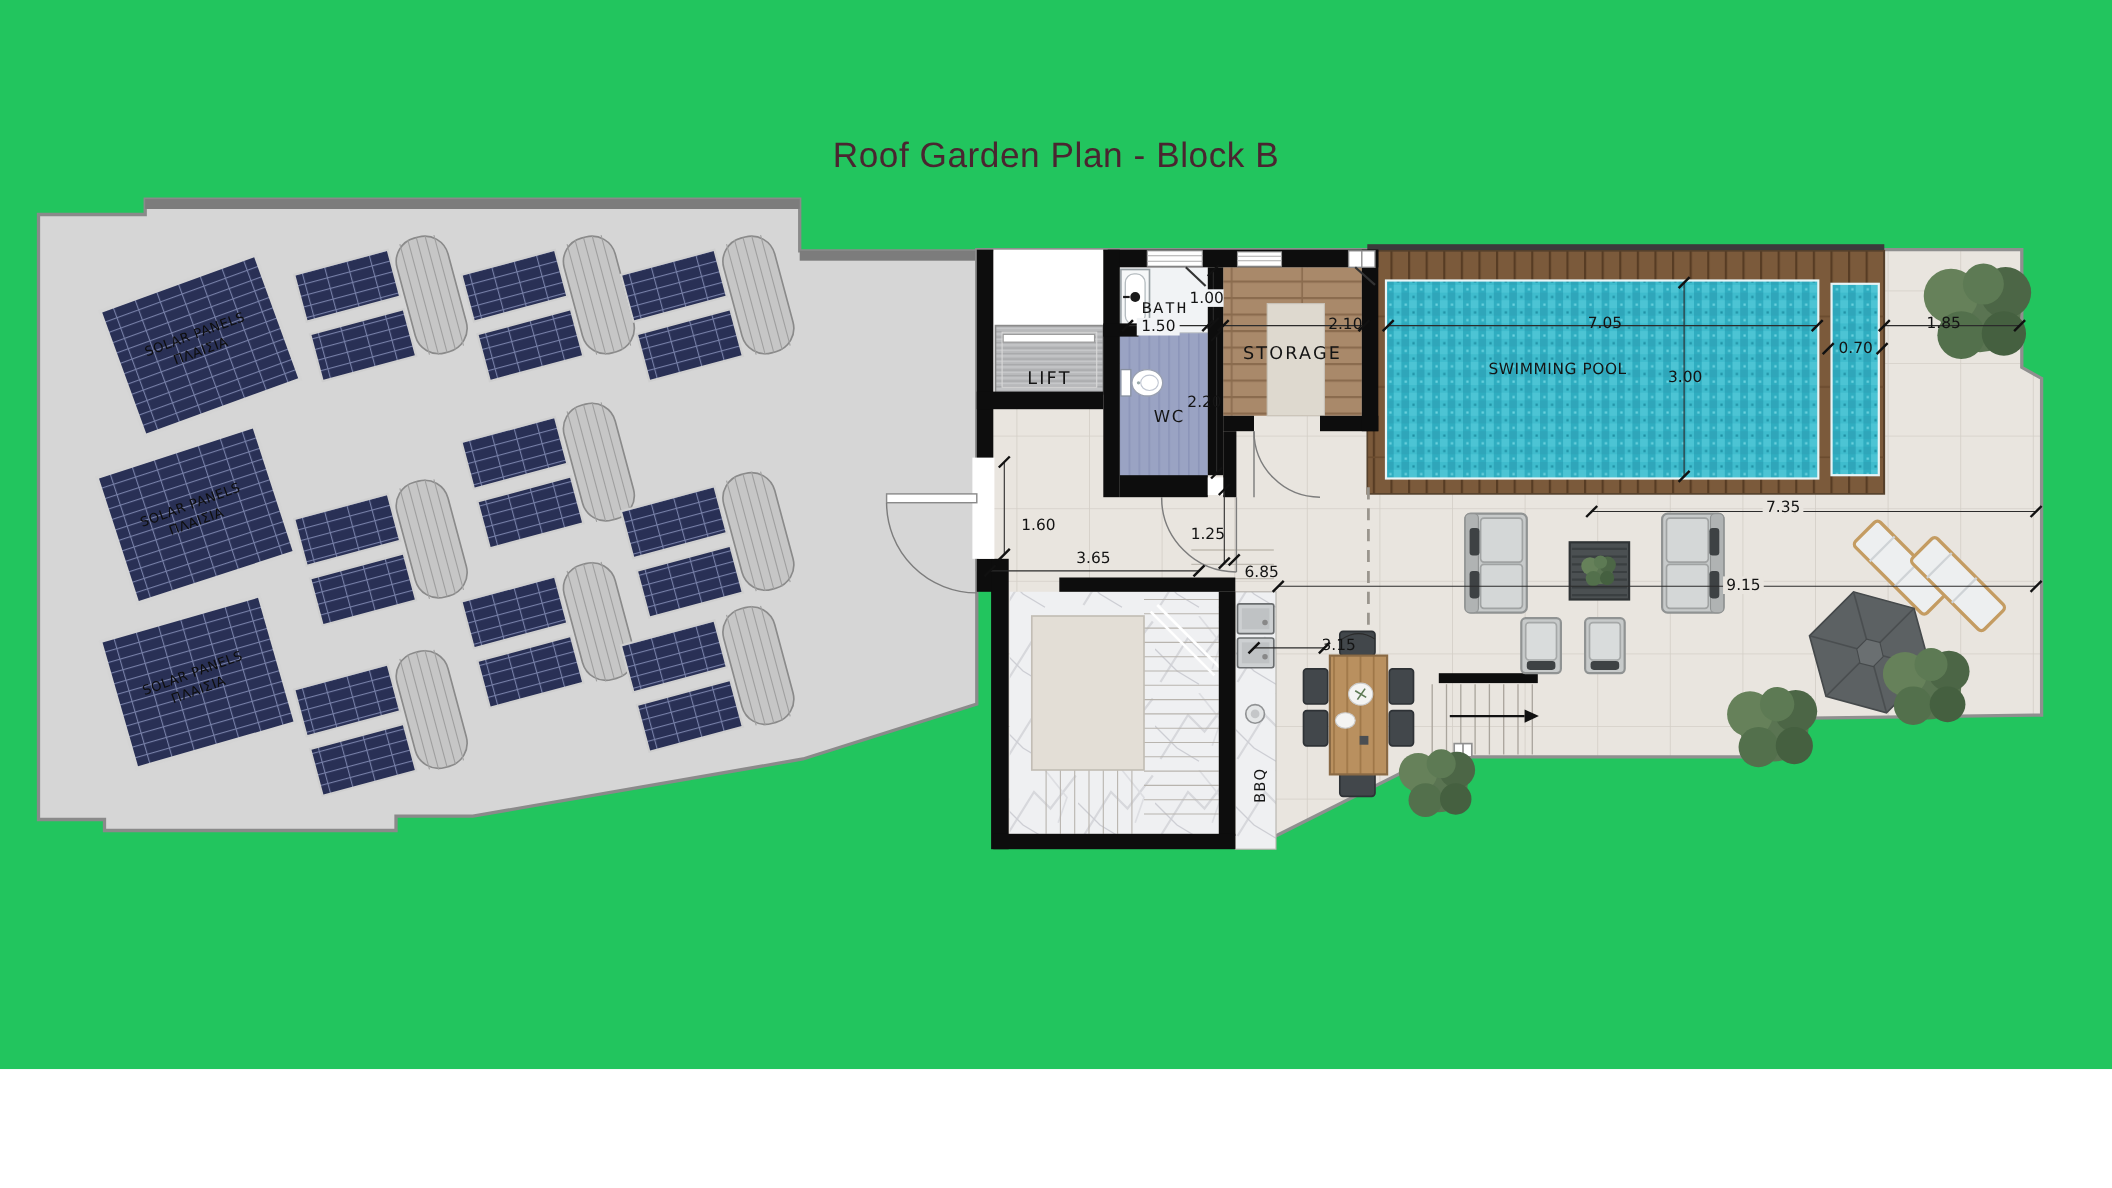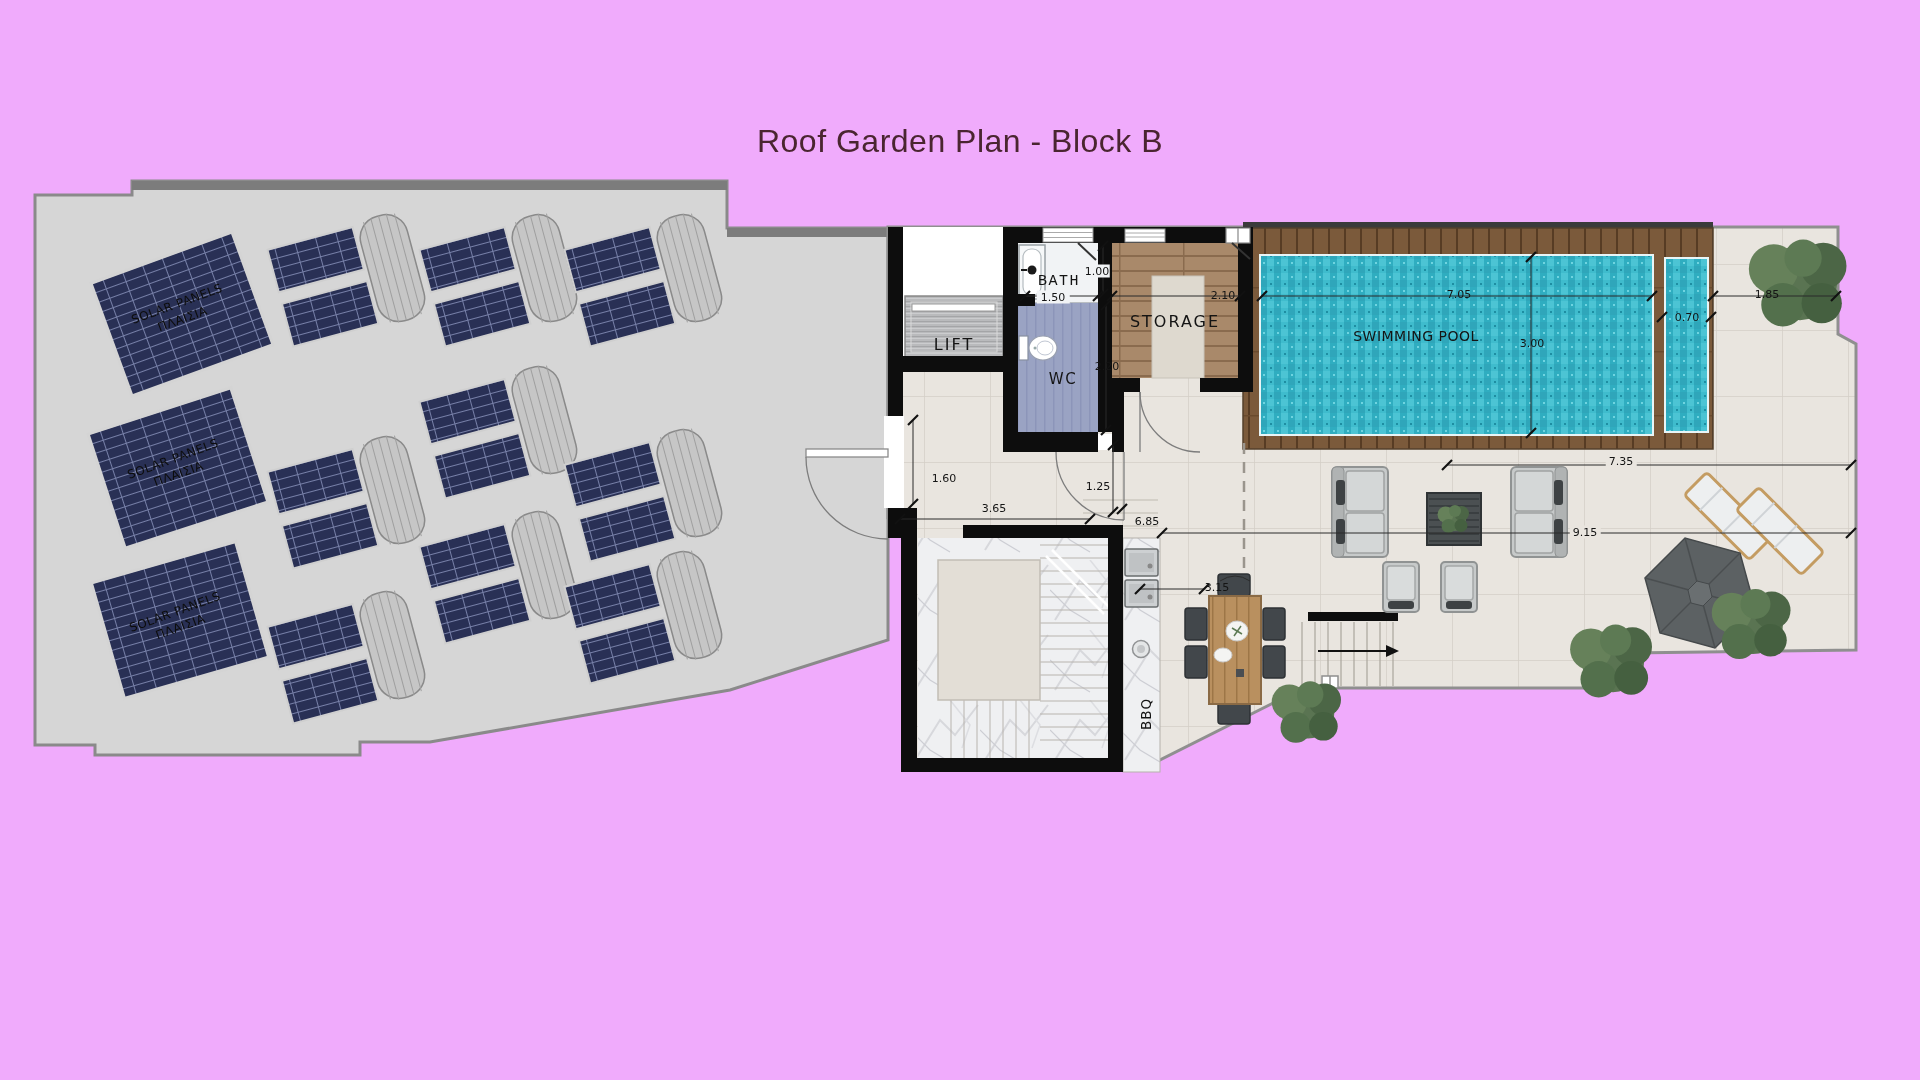--- a/index.html
+++ b/index.html
@@ -1,25 +1,25 @@
 <!DOCTYPE html>
 <html><head>
 <meta charset="utf-8">
 <style>
   html,body{margin:0;padding:0;background:#ffffff;}
-  .canvas{position:relative;width:1920px;height:1080px;background:#f0abfc;overflow:hidden;
+  .canvas{position:relative;width:1920px;height:972px;background:#22c55e;overflow:hidden;
           font-family:"DejaVu Sans",sans-serif;}
   .title{position:absolute;left:960px;top:141px;transform:translate(-50%,-50%);
          font-family:"Liberation Sans",sans-serif;font-size:32px;font-weight:400;
          letter-spacing:.5px;color:#4a2530;white-space:nowrap;margin:0;}
   .lbl{position:absolute;transform:translate(-50%,-50%);color:#141414;white-space:nowrap;}
   .room{font-size:15px;letter-spacing:1.5px;}
   .room-big{font-size:16px;letter-spacing:2px;}
   .pool-lbl{font-size:14px;letter-spacing:.5px;}
-  .dim{font-size:11px;}
+  .dim{font-size:14px;}
   .dim-bg{background:#e9e5df;padding:0 3px;}
   .rot90{transform:translate(-50%,-50%) rotate(-90deg);}
   .solar-lbl{font-size:12px;line-height:1.3;text-align:center;color:#0d0d0d;
              transform:translate(-50%,-50%) rotate(-20deg);letter-spacing:.5px;}
   svg{position:absolute;left:0;top:0;}
 </style>
 </head>
 <body>
 
 <div class="canvas">
@@ -422,21 +422,21 @@
   <span>SOLAR PANELS</span><br>
   <span>ΠΛΑΙΣΙΑ</span>
 </div>
 <div class="lbl solar-lbl" style="left:178px;top:620px;">
   <span>SOLAR PANELS</span><br>
   <span>ΠΛΑΙΣΙΑ</span>
 </div>
 
 <div class="lbl dim" style="left:1097px;top:271px;background:#f1f3f5;">1.00</div>
 <div class="lbl dim" style="left:1053px;top:297px;background:#f1f3f5;padding:0 4px;">1.50</div>
-<div class="lbl dim" style="left:1095px;top:366px;margin-left:12px;">2.20</div>
+<div class="lbl dim" style="left:1095px;top:366px;">2.20</div>
 <div class="lbl dim" style="left:1189px;top:295px;padding:0 4px;margin-left:34px;">2.10</div>
 <div class="lbl dim" style="left:1459px;top:294px;">7.05</div>
 <div class="lbl dim" style="left:1532px;top:343px;">3.00</div>
 <div class="lbl dim" style="left:1687px;top:317px;">0.70</div>
 <div class="lbl dim" style="left:1767px;top:294px;">1.85</div>
 <div class="lbl dim" style="left:916px;top:478px;margin-left:28px;">1.60</div>
 <div class="lbl dim" style="left:994px;top:508px;text-align:center;">3.65</div>
 <div class="lbl dim" style="left:1098px;top:486px;">1.25</div>
 <div class="lbl dim" style="left:1147px;top:521px;">6.85</div>
 <div class="lbl dim" style="left:1217px;top:587px;">3.15</div>

